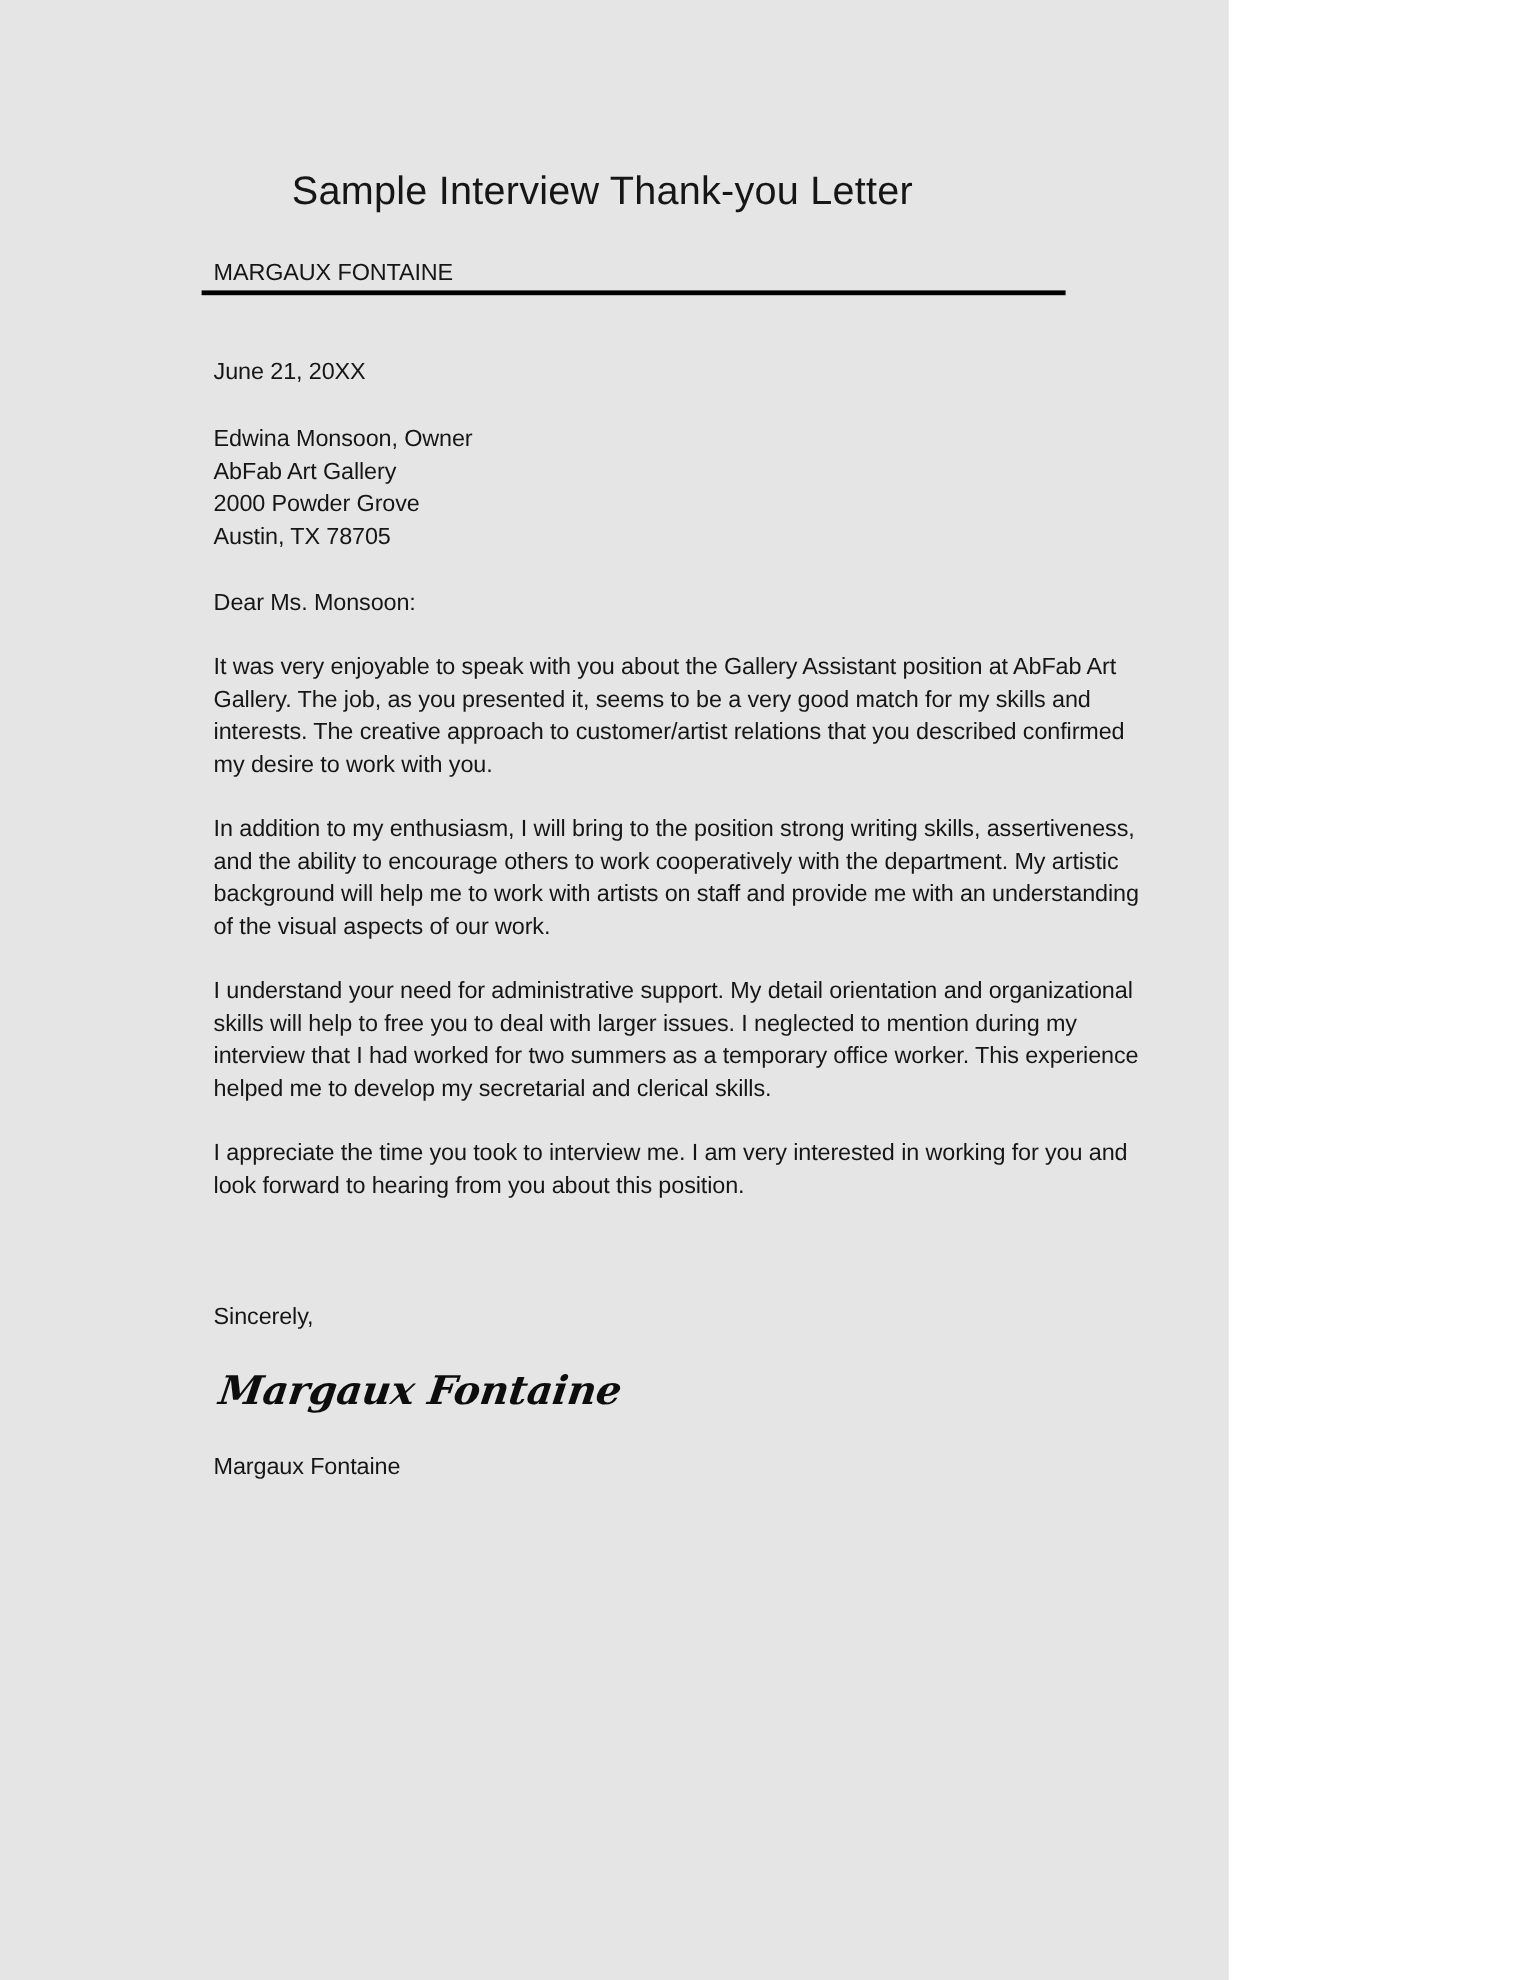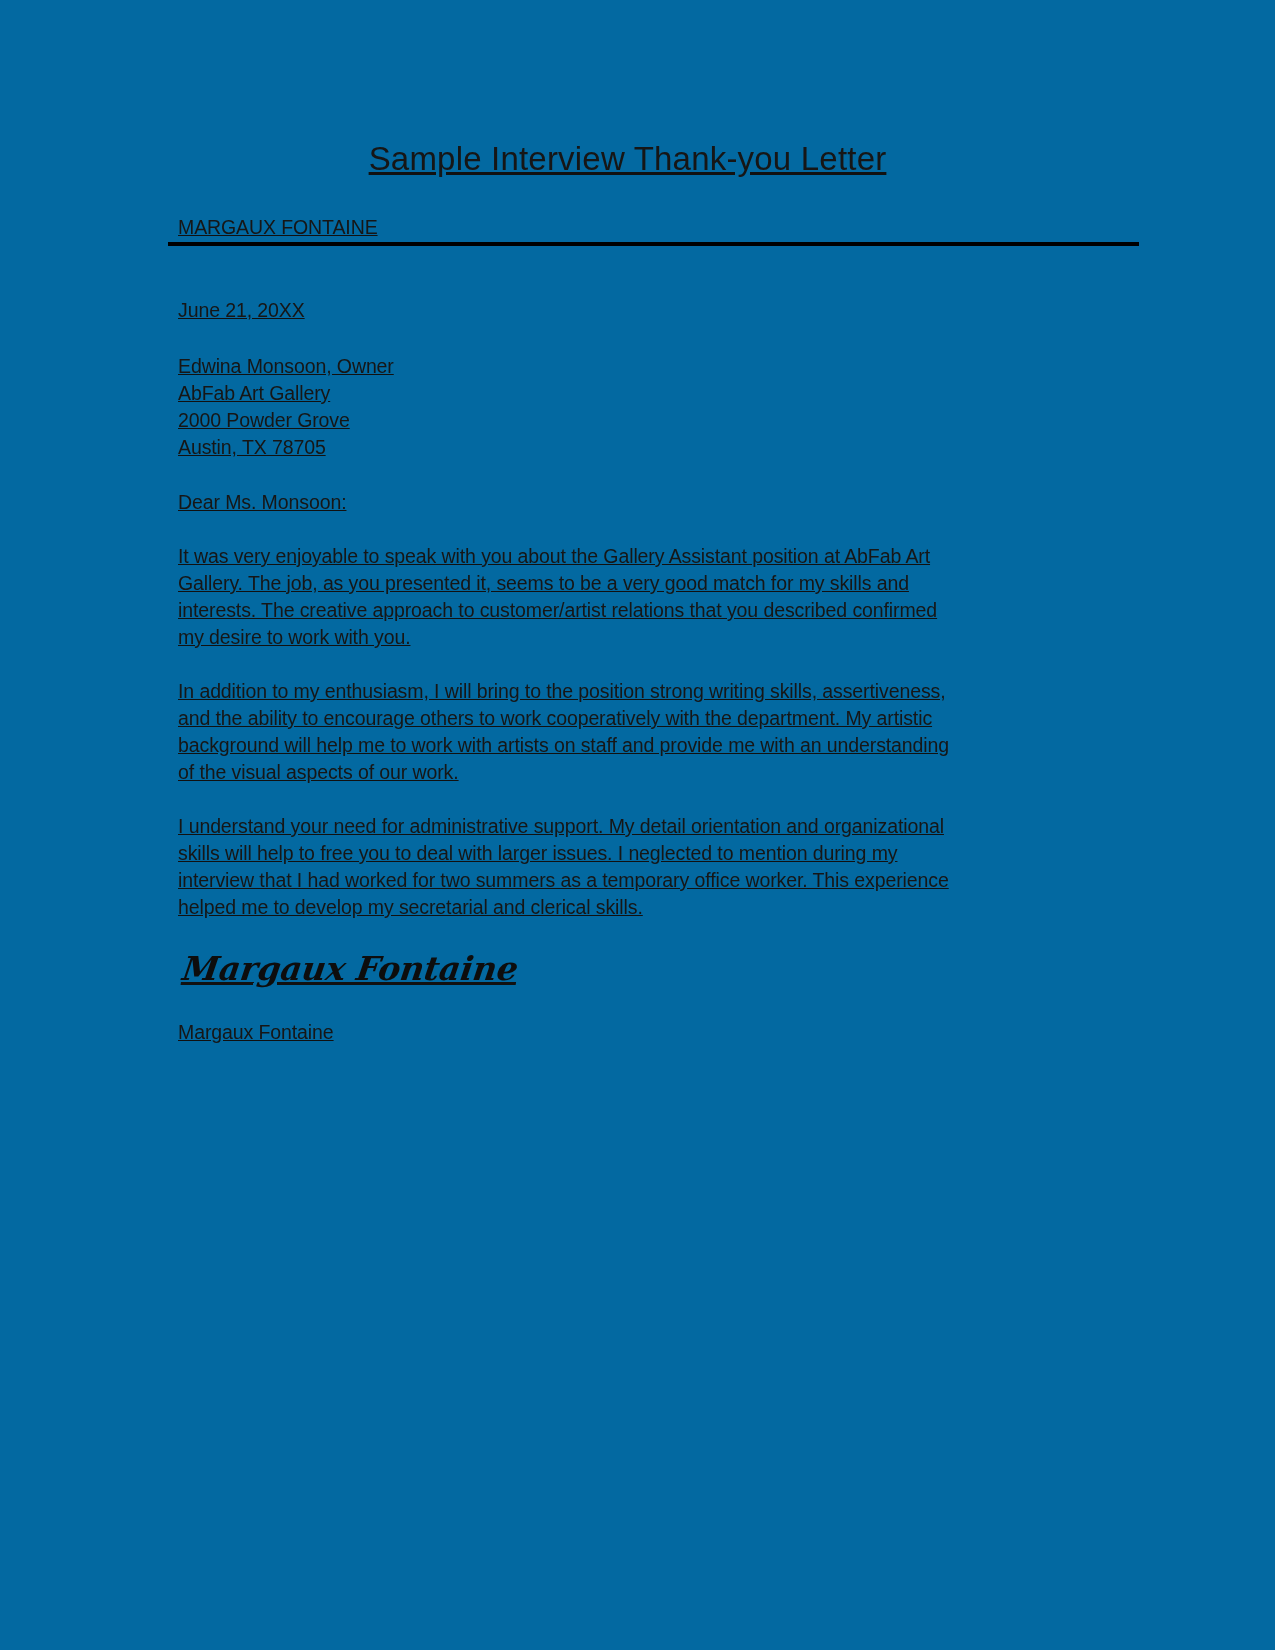--- a/index.html
+++ b/index.html
@@ -2,27 +2,26 @@
 <html><head>
 <meta charset="utf-8">
 <style>
   html, body {
     margin: 0;
     padding: 0;
     background: #ffffff;
   }
   .page {
     position: relative;
-    width: 1275px;
+    width: 1024px;
     height: 1650px;
-    background: #0369a1;
+    background: #e5e5e5;
     color: #111111;
     font-family: "Liberation Sans", sans-serif;
     overflow: hidden;
-    text-decoration: underline;
   }
   .content {
     padding: 0 198px 0 178px; 
   }
   .title {
     margin: 0;
     padding-top: 138px;
     font-size: 33px;
     font-weight: 400;
     line-height: 42px;
@@ -111,21 +110,24 @@
       <p class="para pre">In addition to my enthusiasm, I will bring to the position strong writing skills, assertiveness,
 and the ability to encourage others to work cooperatively with the department. My artistic
 background will help me to work with artists on staff and provide me with an understanding
 of the visual aspects of our work.</p>
 
       <p class="para pre">I understand your need for administrative support. My detail orientation and organizational
 skills will help to free you to deal with larger issues. I neglected to mention during my
 interview that I had worked for two summers as a temporary office worker. This experience
 helped me to develop my secretarial and clerical skills.</p>
 
+      <p class="para pre">I appreciate the time you took to interview me. I am very interested in working for you and
+look forward to hearing from you about this position.</p>
 
+      <p class="closing">Sincerely,</p>
 
       <div class="sig-script">Margaux Fontaine</div>
 
       <p class="typed-name">Margaux Fontaine</p>
     </div>
 
   </div>
 </div>
 
 </body></html>

